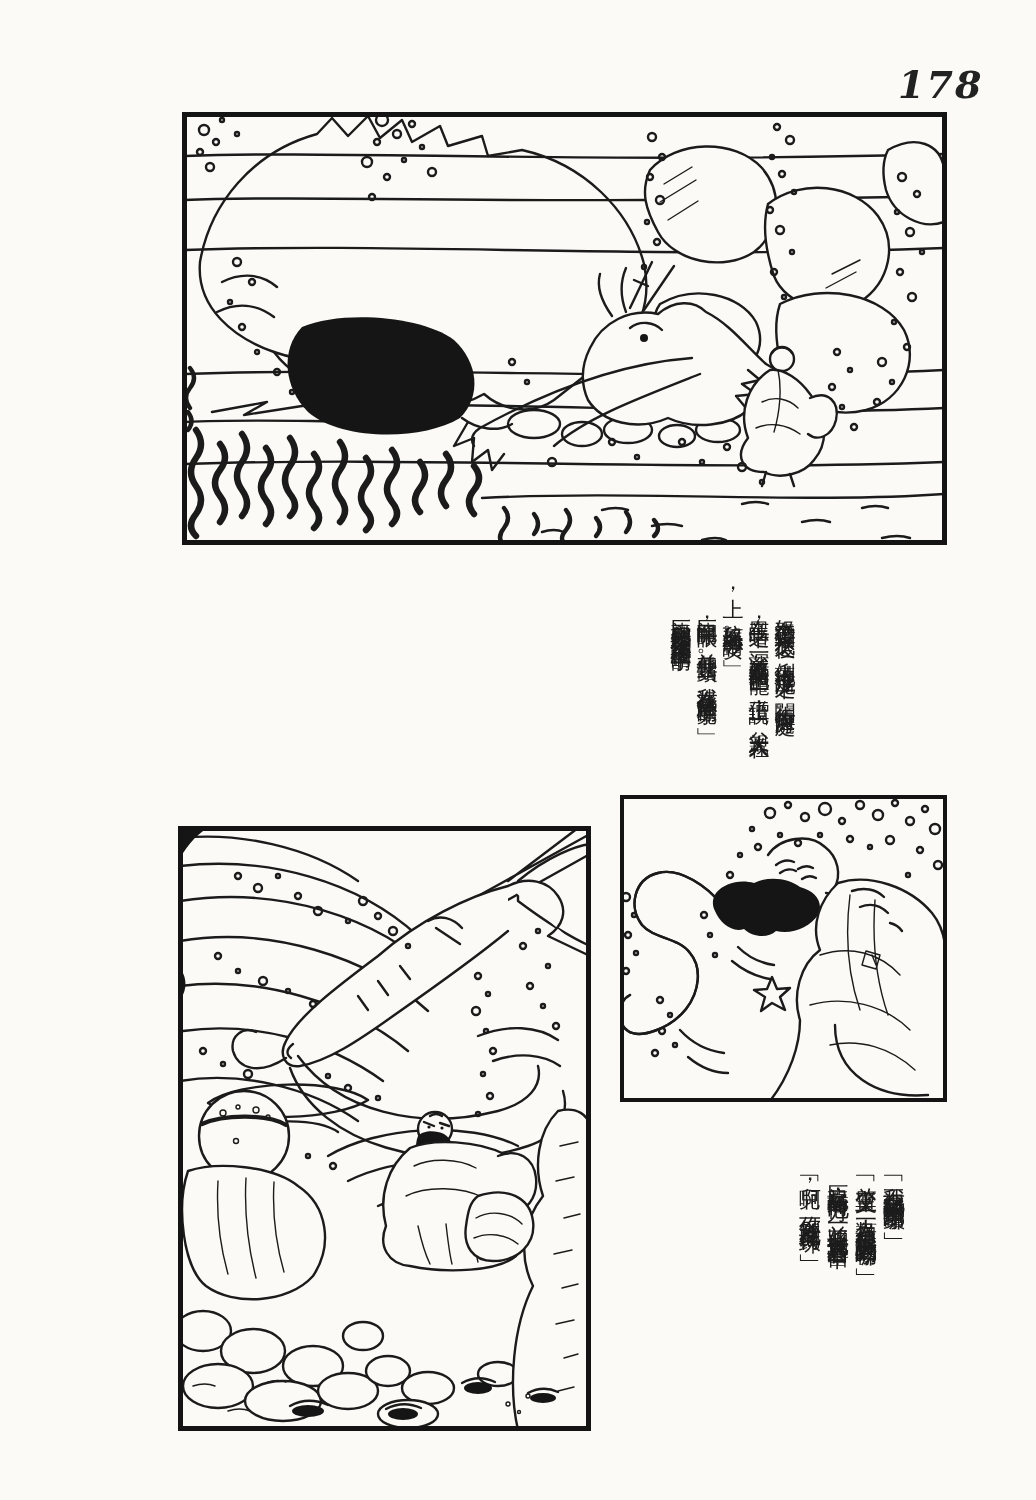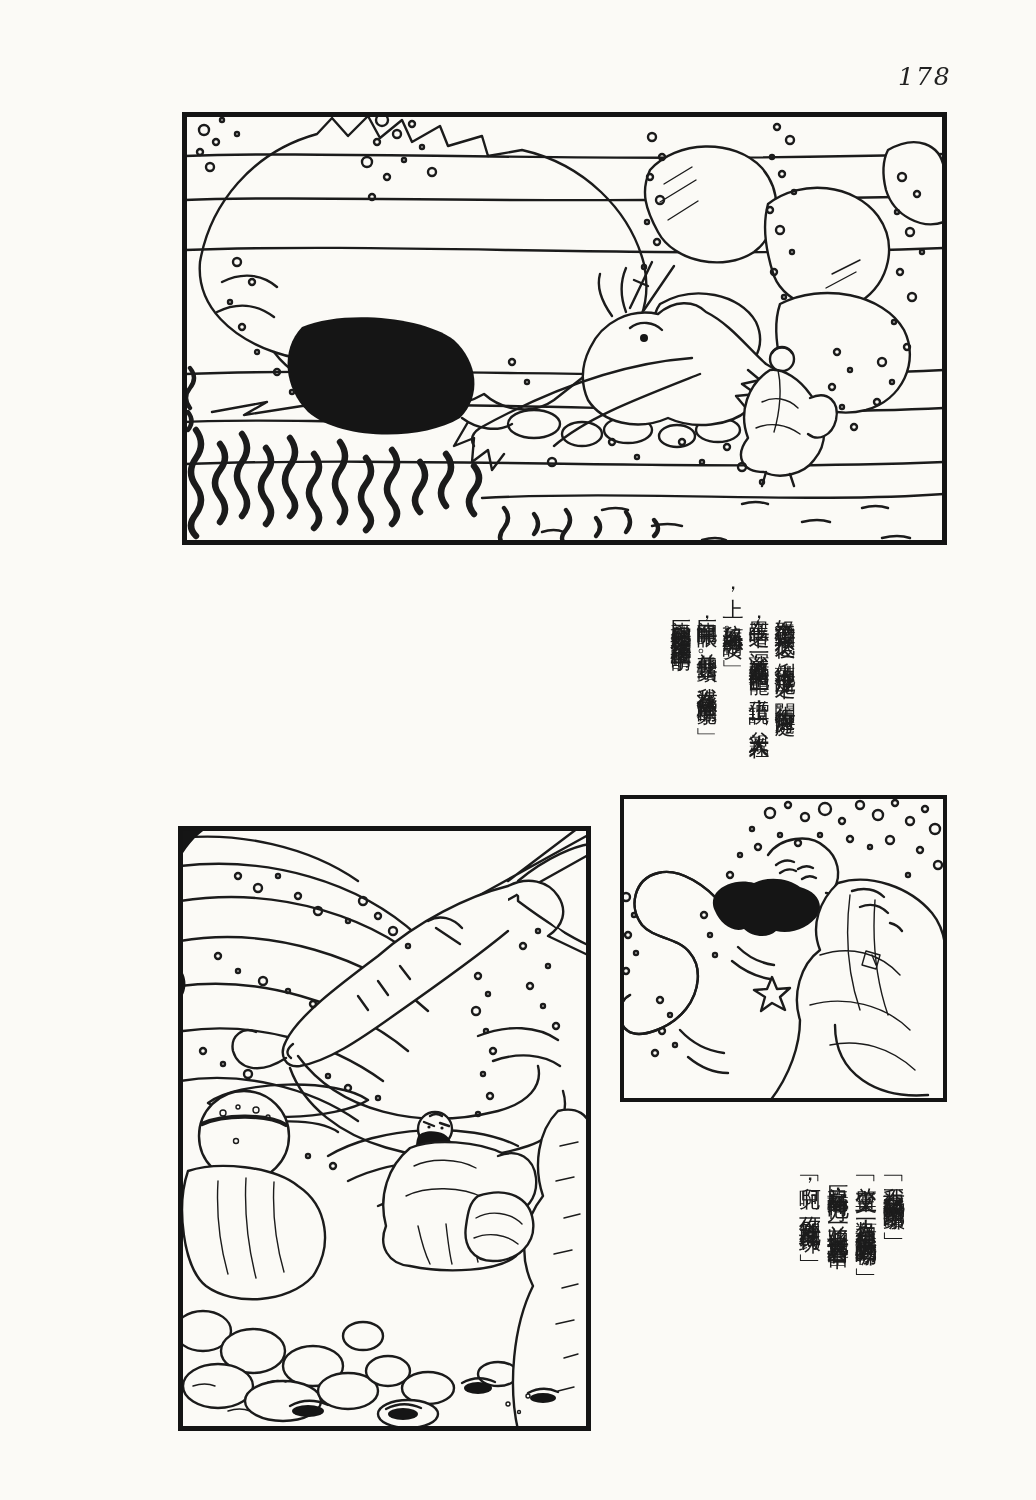--- a/index.html
+++ b/index.html
@@ -24,22 +24,22 @@
     position:absolute;
     writing-mode:vertical-rl;text-orientation:upright;
     font-family:"DejaVu Sans",sans-serif;
     color:#1c1c1c;
   }
   .vtext p{margin:0;padding:0;text-indent:1em;}
   #mid-text{top:582px;right:238px;height:164px;font-size:21px;line-height:26px;letter-spacing:2px;}
   #bottom-text{top:1146px;right:128px;height:262px;font-size:22px;line-height:28px;letter-spacing:2px;}
   #page-number{
     position:absolute;top:62px;left:898px;
-    font-family:"DejaVu Serif",serif;font-style:italic;font-weight:normal;
-    font-size:25px;letter-spacing:2px;color:#222;
+    font-family:"DejaVu Serif",serif;font-style:italic;font-weight:bold;
+    font-size:38px;letter-spacing:2px;color:#222;
   }
 </style>
 </head>
 <body>
 
 <div id="page">
 
   <div id="page-number">178</div>
 
   <div class="panel" style="left:182px;top:112px;width:765px;height:433px;">

